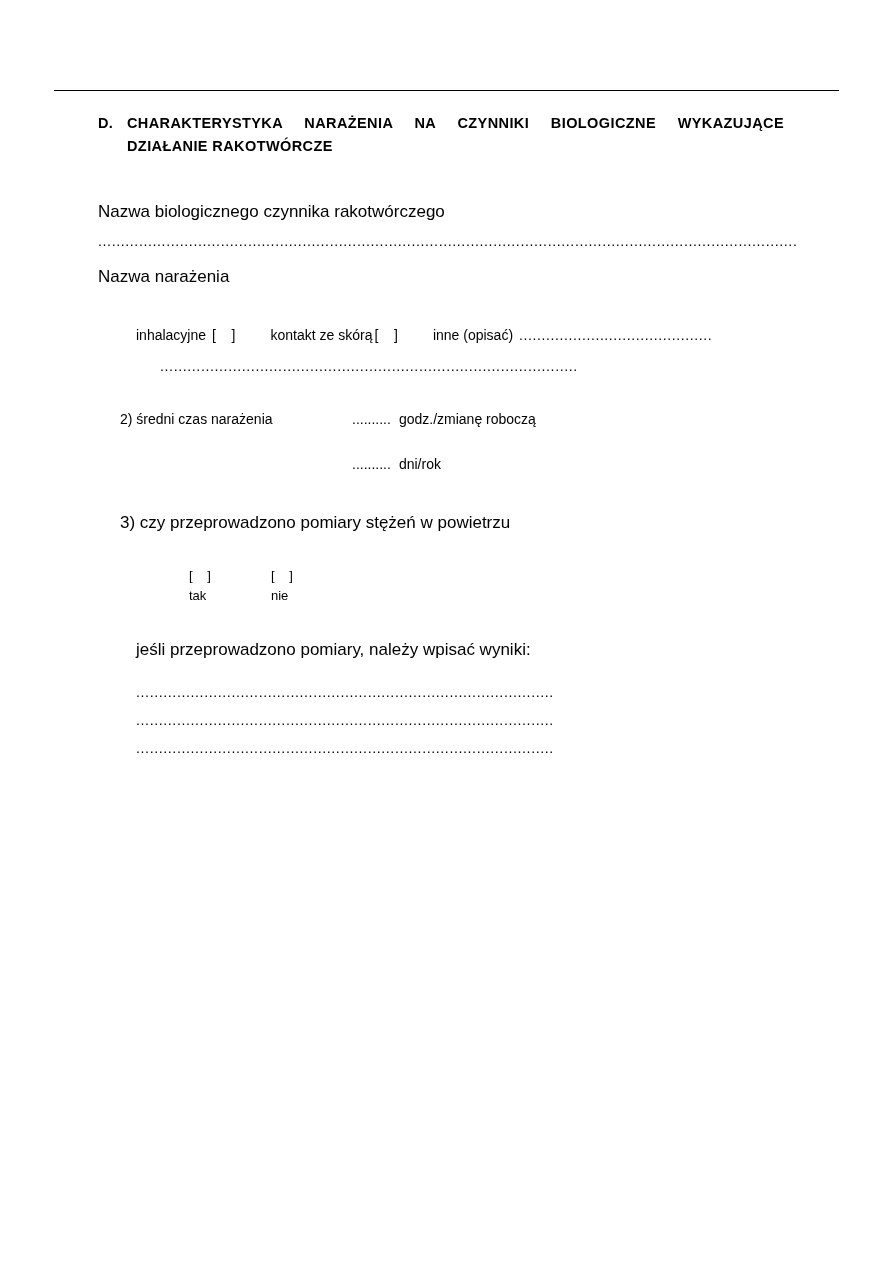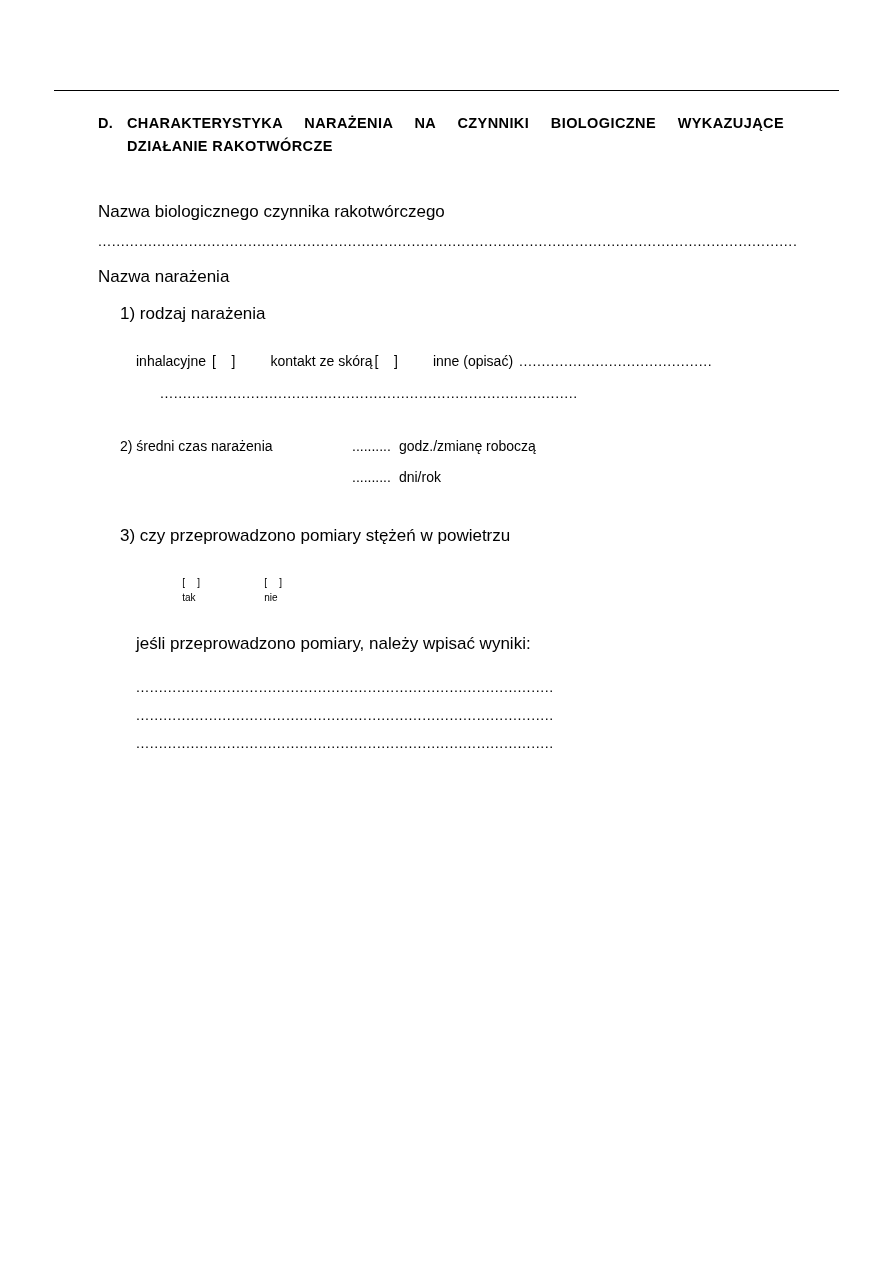--- a/index.html
+++ b/index.html
@@ -106,21 +106,21 @@
   .col-label {
     width: 232px;
     flex: 0 0 auto;
     white-space: pre;
   }
   .col-value {
     white-space: pre;
   }
   .measure-opts {
     display: flex;
-    font-size: 10px;
+    font-size: 13px;
     line-height: 1.55;
   }
   .measure-opts .opt1 { width: 82px; white-space: pre; }
   .measure-opts .opt2 { white-space: pre; }
 
   .dots-block .dots-full { margin-top: 11px; }
   .dots-indent { padding-left: 62px; }
   .dots-narrow { width: 624px; }
 </style>
 </head>
@@ -147,21 +147,20 @@
     <div class="dots-row">
       <span class="dots-full">...........................................................................................................................................................</span>
     </div>
 
     <div class="gap-14"></div>
 
     <div class="line-text">Nazwa narażenia</div>
 
     <div class="gap-10"></div>
 
-    <div class="line-text indent-1">1) rodzaj narażenia</div>
 
     <div class="gap-8"></div>
 
     <div class="row exposure-row indent-2">
       <span class="item">inhalacyjne</span>
       <span class="item box" style="padding-left:6px;">[   ]</span>
       <span class="item" style="padding-left:34px;margin-top:16px;">kontakt ze skórą</span>
       <span class="item box" style="padding-left:2px;">[   ]</span>
       <span class="item" style="padding-left:34px;">inne (opisać)</span>
       <span class="item" style="padding-left:6px;letter-spacing:0.6px;">...........................................</span>
@@ -179,21 +178,21 @@
       <span class="col-label">2) średni czas narażenia</span>
       <span class="col-value">..........</span>
       <span class="col-value" style="padding-left:8px;">godz./zmianę roboczą</span>
     </div>
 
     <div class="gap-10"></div>
 
     <div class="row indent-1">
       <span class="col-label"></span>
       <span class="col-value">..........</span>
-      <span class="col-value" style="padding-left:8px;">dni/rok</span>
+      <span class="col-value" style="padding-left:8px;margin-top:13px;">dni/rok</span>
     </div>
 
     <div class="gap-34"></div>
 
     <div class="line-text indent-1">3) czy przeprowadzono pomiary stężeń w powietrzu</div>
 
     <div class="gap-10"></div>
 
     <div class="measure-opts indent-3">
       <span class="opt1">

